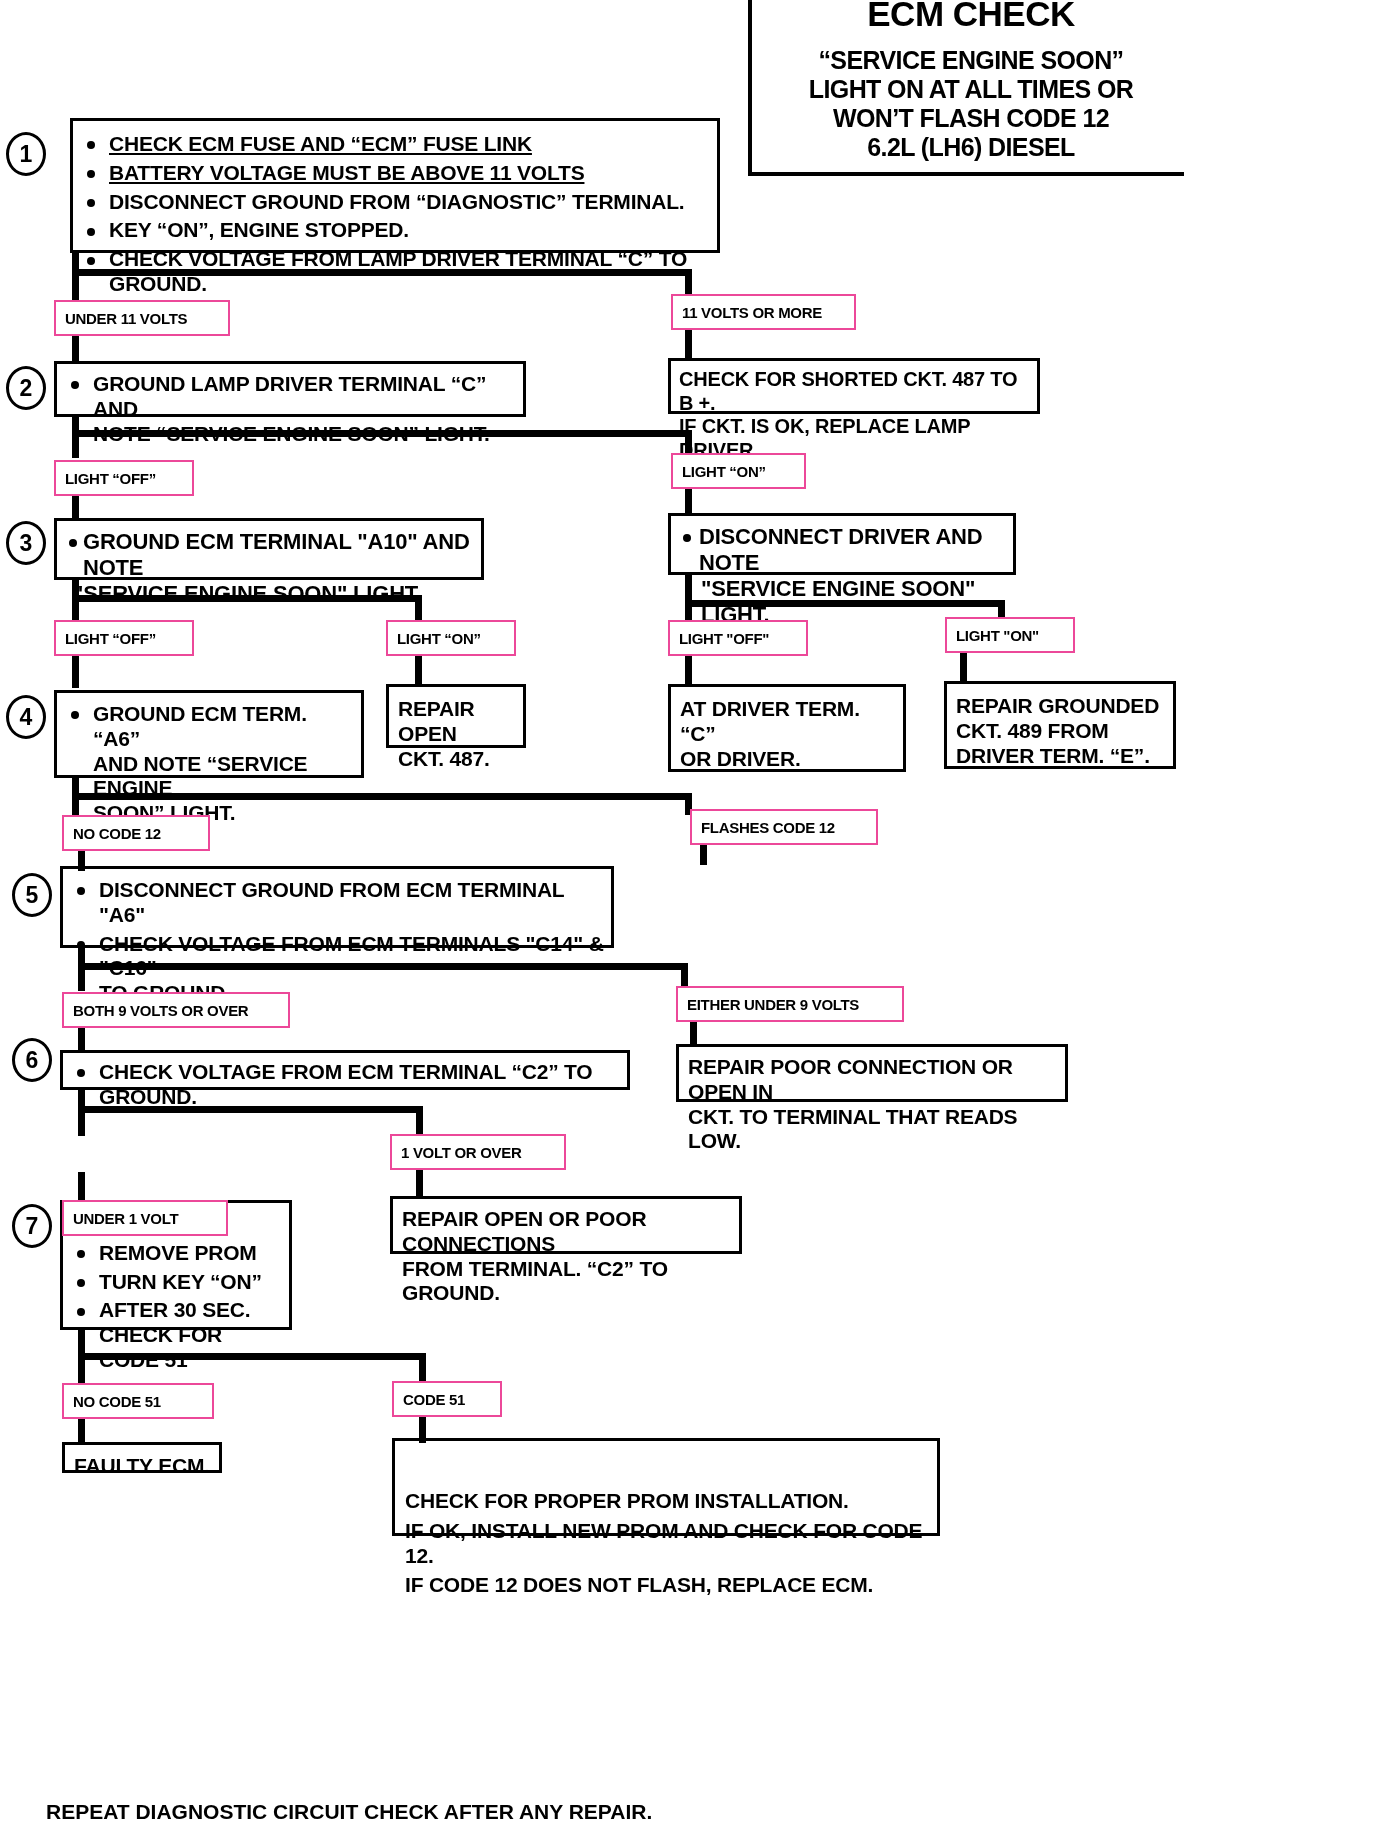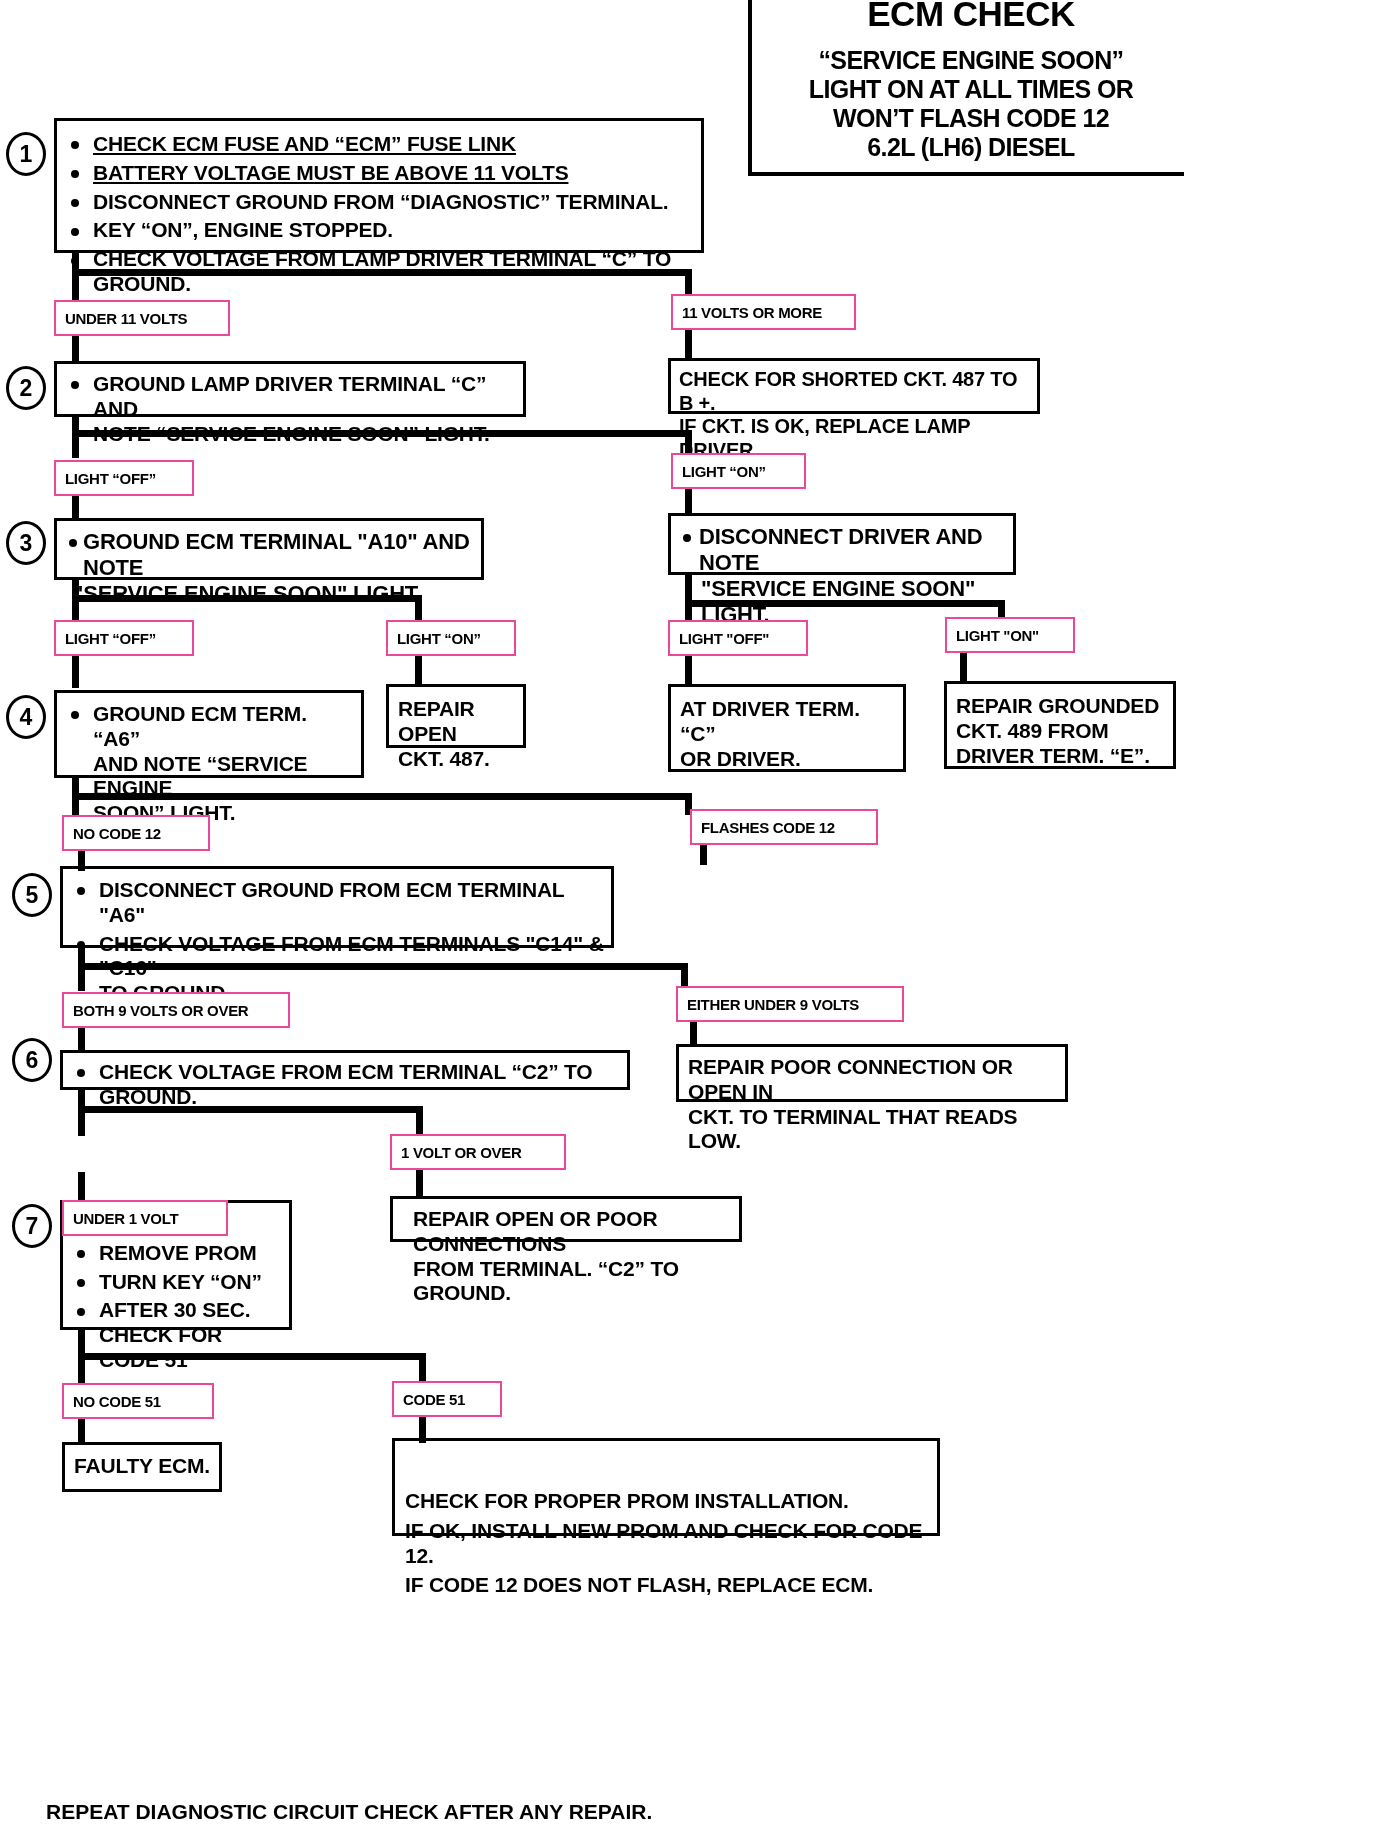--- a/index.html
+++ b/index.html
@@ -113,21 +113,21 @@
     <div id="title-main">ECM CHECK</div>
     <div id="title-sub">
       <div>“SERVICE ENGINE SOON”</div>
       <div>LIGHT ON AT ALL TIMES OR</div>
       <div>WON’T FLASH CODE 12</div>
       <div>6.2L (LH6) DIESEL</div>
     </div>
   </div>
 
   <div class="step-circle" style="left:6px;top:132px;">1</div>
-  <div class="box f21" style="left:54px;top:118px;width:650px;height:135px;padding:11px 8px 0 10px;">
+  <div class="box f21" style="left:70px;top:118px;width:650px;height:135px;padding:11px 8px 0 10px;">
     <ul class="bul">
       <li class="u">CHECK ECM FUSE AND “ECM” FUSE LINK</li>
       <li class="u">BATTERY VOLTAGE MUST BE ABOVE 11 VOLTS</li>
       <li>DISCONNECT GROUND FROM “DIAGNOSTIC” TERMINAL.</li>
       <li>KEY “ON”, ENGINE STOPPED.</li>
       <li>CHECK VOLTAGE FROM LAMP DRIVER TERMINAL “C” TO GROUND.</li>
     </ul>
   </div>
 
   <div class="vline" style="left:72px;top:253px;height:22px;"></div>
@@ -296,37 +296,37 @@
       <li>KEY “OFF”</li>
       <li>REMOVE PROM</li>
       <li>TURN KEY “ON”</li>
       <li>
         <span class="txt">AFTER 30 SEC.</span>
         <span class="txt">CHECK FOR CODE 51</span>
       </li>
     </ul>
   </div>
 
-  <div class="box f21" style="left:390px;top:1196px;width:352px;height:46px;padding:8px 4px 0 20px;">
+  <div class="box f21" style="left:390px;top:1196px;width:352px;height:58px;padding:8px 4px 0 9px;">
     <span class="txt">REPAIR OPEN OR POOR CONNECTIONS</span>
     <span class="txt">FROM TERMINAL. “C2” TO GROUND.</span>
   </div>
 
   <div class="vline" style="left:78px;top:1330px;height:26px;"></div>
   <div class="hline" style="left:78px;top:1353px;width:348px;"></div>
   <div class="vline" style="left:419px;top:1353px;height:30px;"></div>
   <div class="vline" style="left:78px;top:1353px;height:30px;"></div>
 
   <div class="lbl" style="left:62px;top:1383px;width:152px;height:36px;">NO CODE 51</div>
   <div class="lbl" style="left:392px;top:1381px;width:110px;height:36px;">CODE 51</div>
 
   <div class="vline" style="left:78px;top:1419px;height:24px;"></div>
   <div class="vline" style="left:419px;top:1417px;height:26px;"></div>
 
-  <div class="box f21" style="left:62px;top:1442px;width:160px;height:50px;padding:9px 4px 16px 9px;">FAULTY ECM.</div>
+  <div class="box f21" style="left:62px;top:1442px;width:160px;height:31px;padding:9px 4px 16px 9px;">FAULTY ECM.</div>
 
   <div class="box f21" style="left:392px;top:1438px;width:548px;height:98px;padding:12px 4px 0 10px;">
     <span class="txt" style="margin-bottom:5px;margin-top:36px;">CHECK FOR PROPER PROM INSTALLATION.</span>
     <span class="txt" style="margin-bottom:5px;">IF OK, INSTALL NEW PROM AND CHECK FOR CODE 12.</span>
     <span class="txt">IF CODE 12 DOES NOT FLASH, REPLACE ECM.</span>
   </div>
 
   <div id="footer">REPEAT DIAGNOSTIC CIRCUIT CHECK AFTER ANY REPAIR.</div>
 
 </div>

